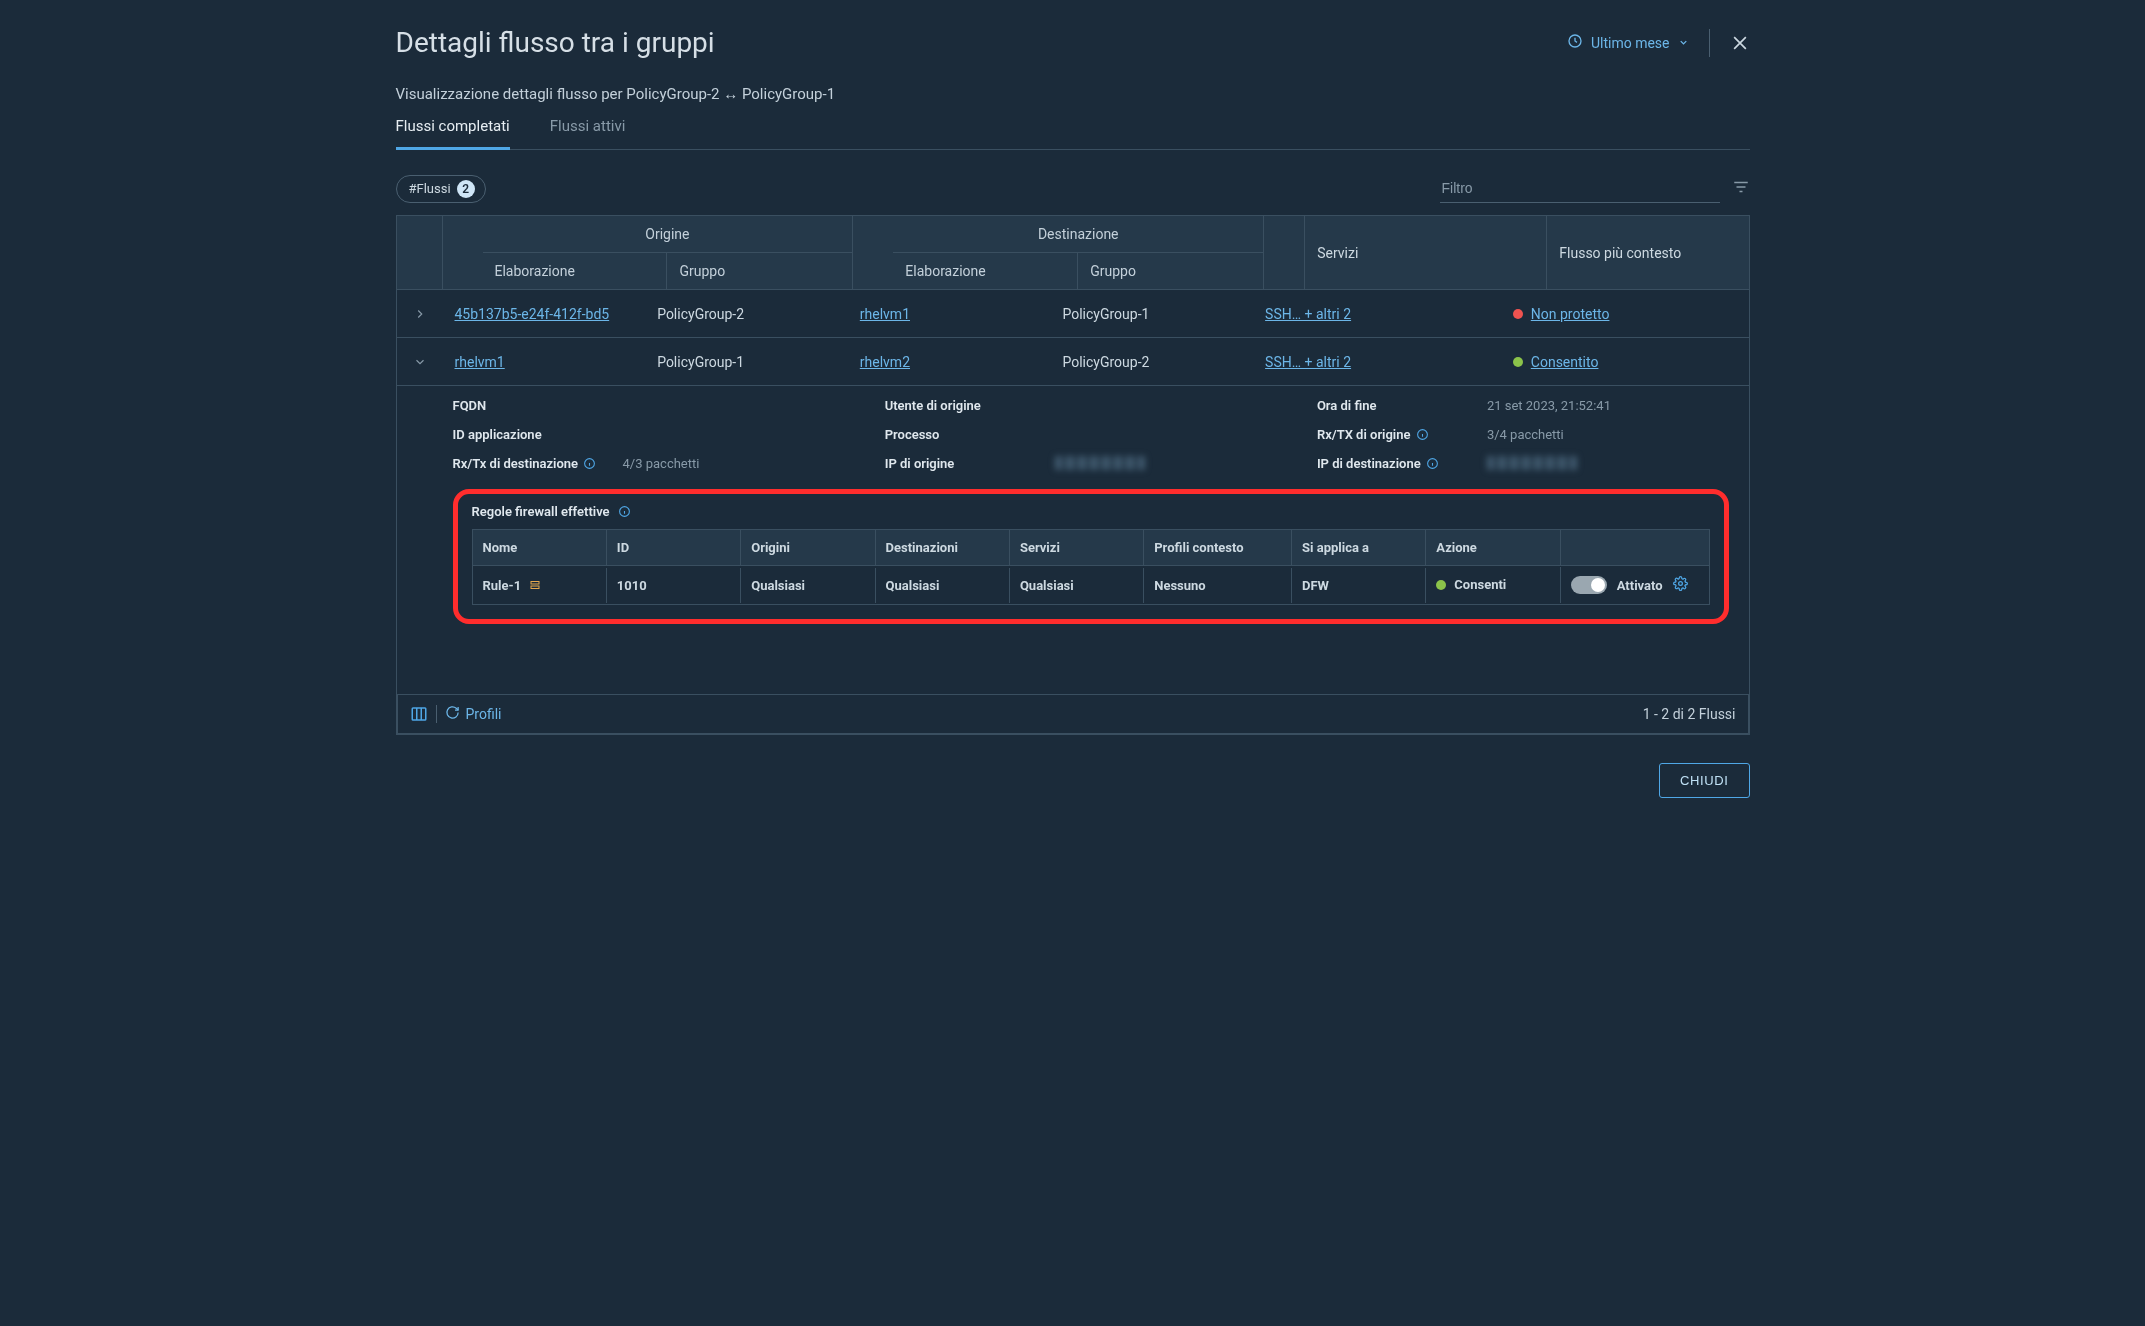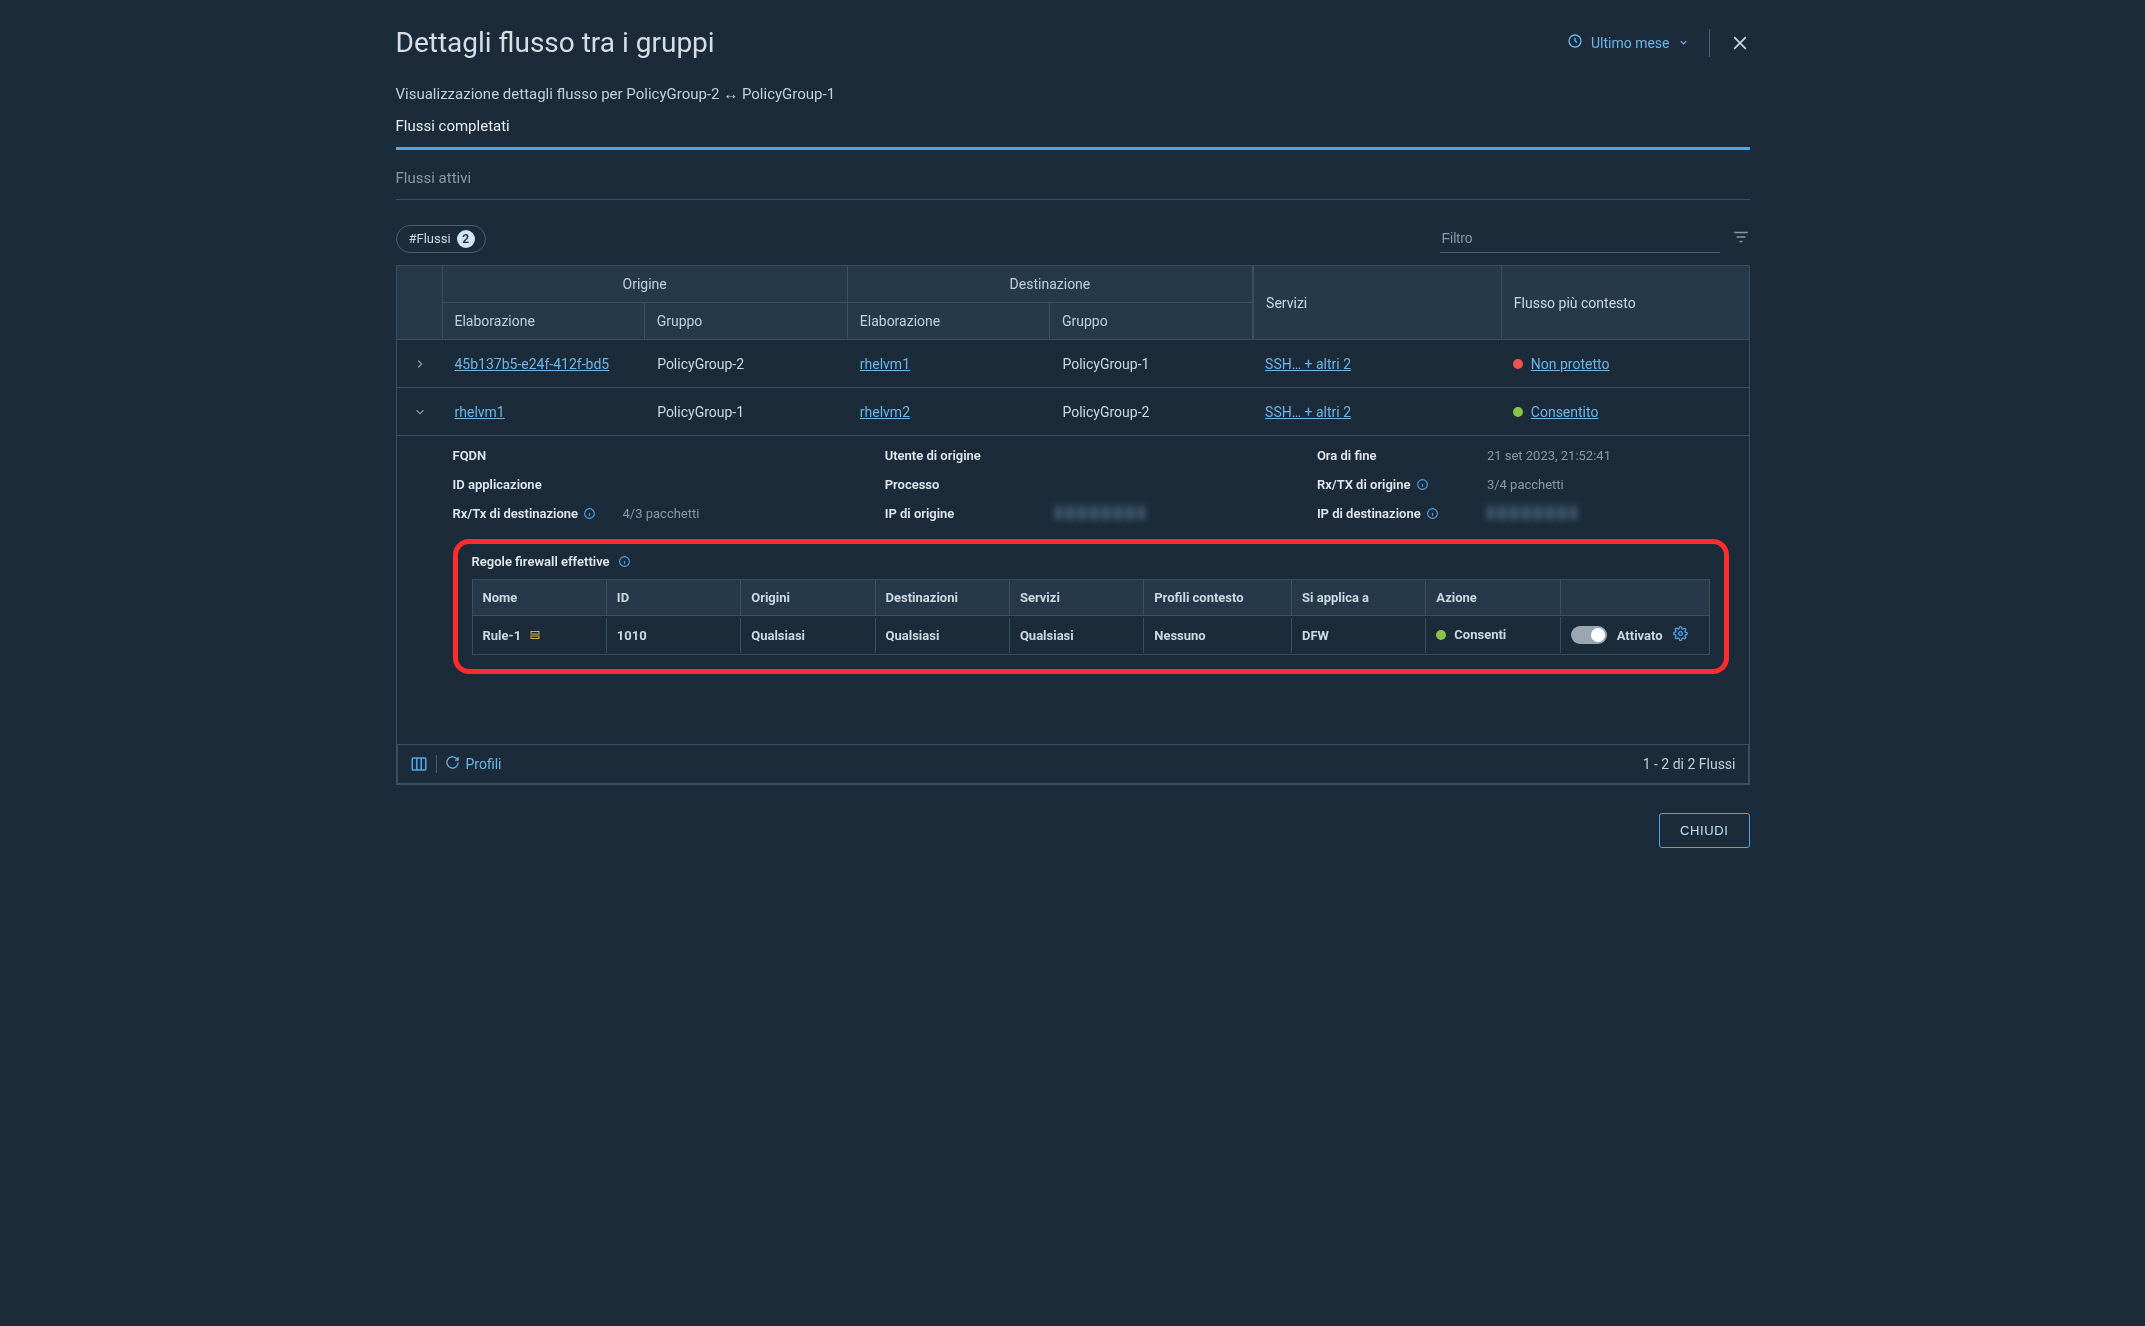--- a/index.html
+++ b/index.html
@@ -69,23 +69,22 @@
 
   .subhead {
     font-size: 15px;
     color: #c3d0da;
     padding: 20px 0 14px;
   }
 
   
   .tabs {
     display: flex;
-    gap: 20px;
+    gap: 40px;
     border-bottom: 1px solid var(--border);
-    flex-direction: column;
   }
   .tab {
     padding: 0 0 12px 0;
     color: var(--text-dim);
     cursor: pointer;
     font-size: 15px;
   }
   .tab.active {
     color: #e6edf2;
     border-bottom: 3px solid var(--accent);
@@ -138,20 +137,21 @@
   .filter-icon { color: var(--text-dim); cursor: pointer; }
 
   
   .tbl {
     border: 1px solid var(--border);
   }
   .thead-row {
     display: grid;
     grid-template-columns: 46px 0.9fr 0.9fr 0.9fr 0.9fr 1.1fr 1.1fr;
     background: var(--bg-header);
+    gap: 40px;
   }
   .th-origin-group, .th-dest-group {
     display: flex; flex-direction: column;
   }
   .th-top {
     text-align: center;
     padding: 10px 0;
     border-bottom: 1px solid var(--border);
     color: #c3d0da;
     font-size: 14px;

